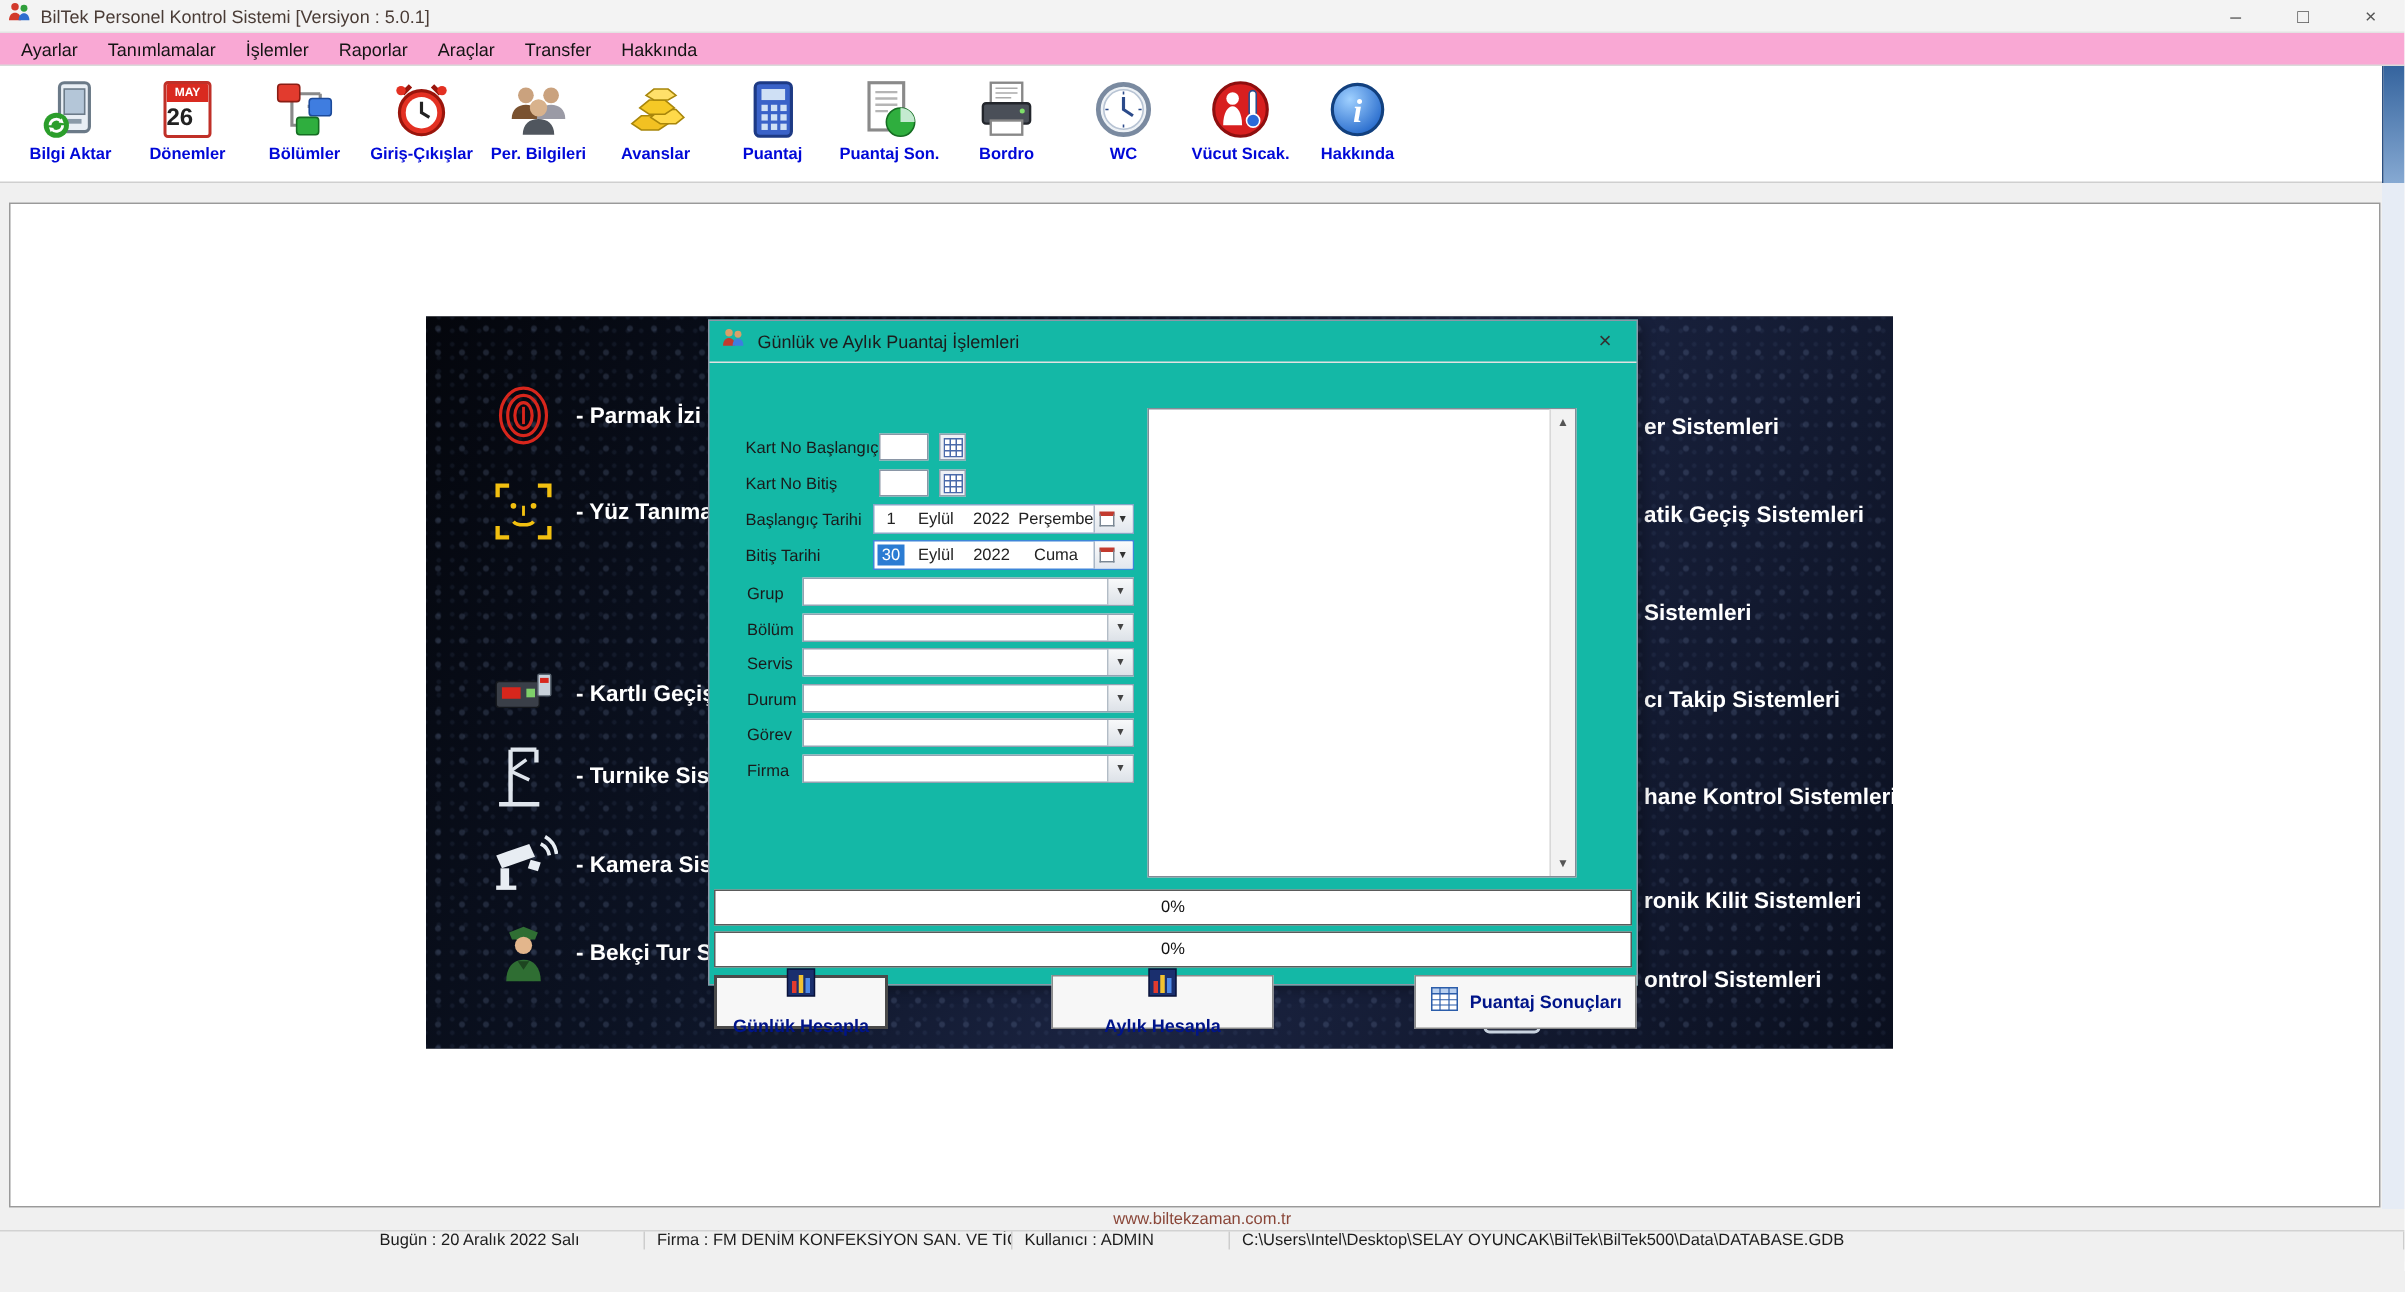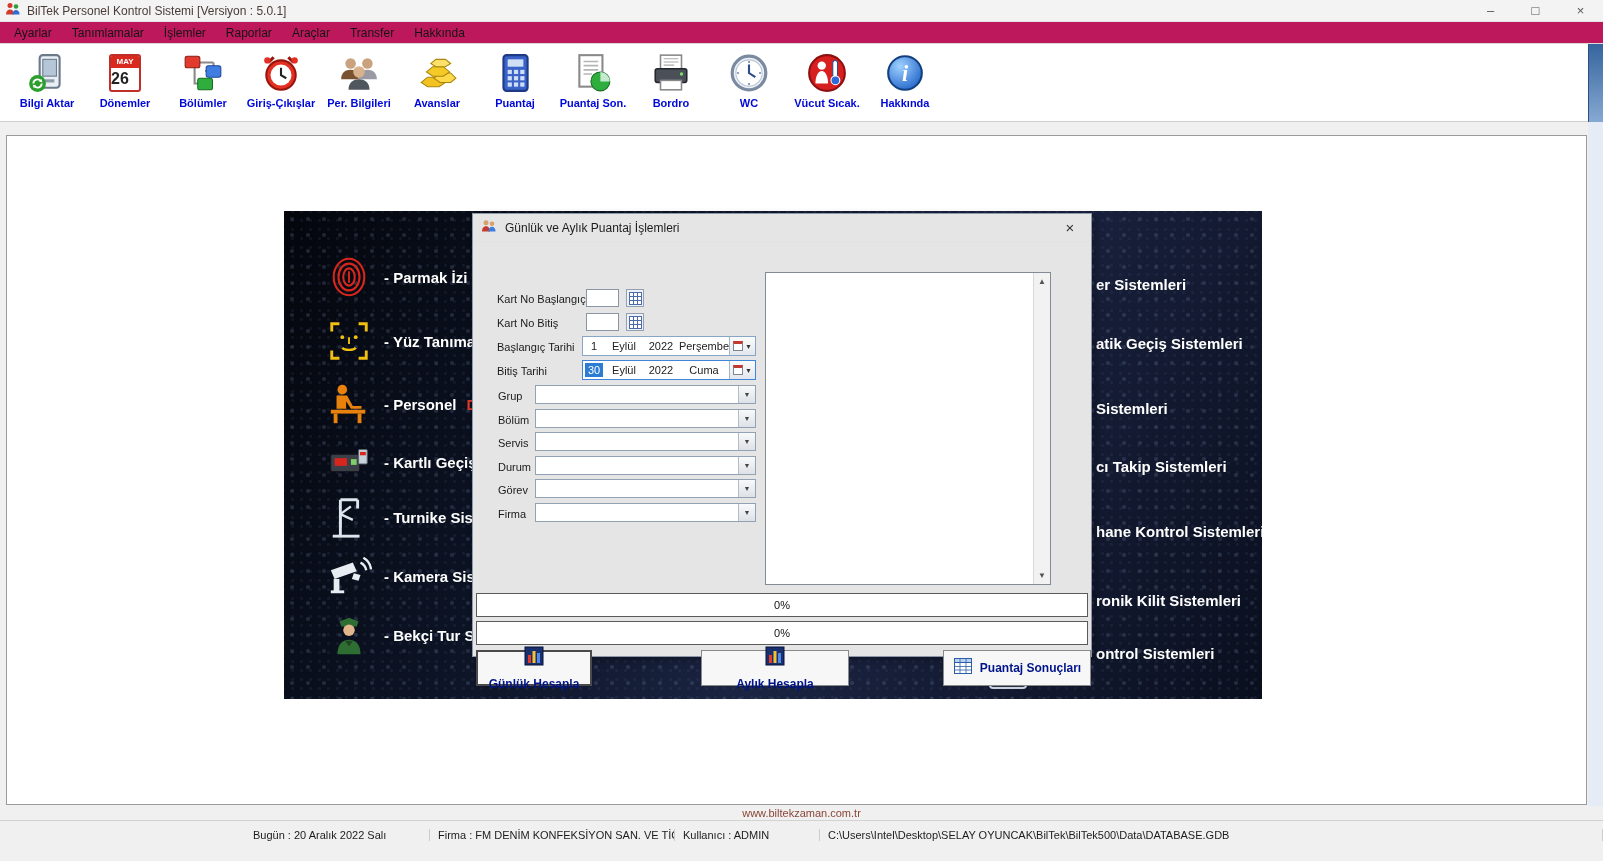--- a/index.html
+++ b/index.html
@@ -12,21 +12,21 @@
 
   
   .titlebar{position:absolute;top:0;left:0;right:0;height:22px;background:#f3f3f3;
     display:flex;align-items:center;padding-left:5px;border-bottom:1px solid #e3e3e3;}
   .title-text{font-size:12px;color:#4a3c36;margin-left:6px;}
   .win-controls{margin-left:auto;display:flex;height:100%;}
   .win-btn{width:45px;height:100%;display:flex;align-items:center;justify-content:center;
     font-size:13px;color:#555;cursor:default;}
 
   
-  .menubar{position:absolute;top:22px;left:0;right:0;height:22px;background:#be185d;
+  .menubar{position:absolute;top:22px;left:0;right:0;height:22px;background:#f9a8d4;
     display:flex;align-items:center;padding-left:4px;border-bottom:1px solid #dadada;}
   .menu-item{padding:0 10px;font-size:12px;color:#141414;cursor:default;}
 
   
   .toolbar{position:absolute;top:44px;left:0;right:15px;height:78px;background:#fff;
     border-bottom:1px solid #cfcfcf;display:flex;align-items:flex-start;padding:6px 0 0 8px;}
   .tool-item{width:78px;display:flex;flex-direction:column;align-items:center;cursor:default;}
   .tool-icon{width:46px;height:46px;display:flex;align-items:center;justify-content:center;}
   .tool-label{font-size:11px;font-weight:bold;color:#0008d8;margin-top:1px;white-space:nowrap;}
   .cal-icon{width:32px;height:38px;background:#fff;border:2px solid #c03028;border-radius:3px;overflow:hidden;}
@@ -55,21 +55,21 @@
   .dm-row{position:absolute;display:flex;align-items:center;gap:10px;color:#fff;
     font-weight:bold;font-size:15px;cursor:default;white-space:nowrap;}
   .dm-icon{width:50px;height:48px;display:flex;align-items:center;justify-content:center;}
   .dm-hl{color:#e33a28;}
   .dm-frag{position:absolute;color:#fff;font-weight:bold;font-size:15px;white-space:nowrap;}
   .wc-ghost{position:absolute;left:705px;top:440px;width:38px;height:38px;border:2px solid #c9d3e0;
     border-radius:4px;background:rgba(255,255,255,.10);color:#dfe6ef;font-weight:bold;font-size:14px;
     display:flex;align-items:center;justify-content:center;}
 
   
-  .dialog{position:absolute;left:465px;top:77px;width:620px;height:444px;background:#e5e5e5;
+  .dialog{position:absolute;left:465px;top:77px;width:620px;height:444px;background:#14b8a6;
     border:1px solid #8d98a8;box-shadow:3px 3px 8px rgba(0,0,0,.30);z-index:10;}
   .dlg-title{height:28px;display:flex;align-items:center;padding:0 8px;border-bottom:1px solid #e2e2e2;}
   .dlg-title-text{font-size:12px;color:#1c1c1c;margin-left:8px;}
   .dlg-close{margin-left:auto;width:26px;height:100%;display:flex;align-items:center;justify-content:center;
     font-size:15px;color:#333;cursor:default;}
   .dlg-body{position:relative;width:100%;height:414px;}
 
   .fld-label{position:absolute;font-size:11px;color:#1a1a1a;white-space:nowrap;}
   .small-input{position:absolute;width:33px;height:18px;border:1px solid #8a96a6;background:#fff;
     font-size:11px;padding:0 2px;font-family:"Liberation Sans",sans-serif;}
@@ -112,21 +112,21 @@
   .dlg-btn{position:absolute;top:408px;height:36px;background:#f7f7f7;border:1px solid #8a8a8a;
     display:flex;align-items:center;justify-content:center;gap:7px;cursor:default;}
   .dlg-btn.focused{border:2px solid #4a4a4a;}
   .dlg-btn .btn-label{font-size:12px;font-weight:bold;color:#001489;white-space:nowrap;}
   .btn1{left:3px;width:116px;flex-direction:column;} .btn2{left:228px;width:148px;flex-direction:column;} .btn3{left:470px;width:148px;}
 
   
   .footer-link{position:absolute;top:807px;left:0;right:0;text-align:center;font-size:11px;
     color:#8a4638;cursor:default;}
   .statusbar{position:absolute;top:820px;left:0;right:0;height:21px;background:#f0f0f0;
-    border-top:1px solid #d2d2d2;display:flex;align-items:flex-end;font-size:11px;color:#1c1c1c;}
+    border-top:1px solid #d2d2d2;display:flex;align-items:flex-start;font-size:11px;color:#1c1c1c;}
   .status-seg{display:flex;align-items:center;padding:0 8px;border-right:1px solid #cdcdcd;
     white-space:nowrap;overflow:hidden;}
   .seg0{width:245px;} .seg1{width:185px;} .seg2{width:245px;} .seg3{width:145px;} .seg4{flex:1;}
 </style>
 </head>
 <body>
 
 <div class="titlebar">
   <span>
     <svg width="16" height="16" viewBox="0 0 16 16">
@@ -350,33 +350,20 @@
             <circle cx="17" cy="20" r="2" fill="#f2c010" stroke="none"></circle>
             <circle cx="31" cy="20" r="2" fill="#f2c010" stroke="none"></circle>
             <path d="M24 20v7" stroke-width="2"></path>
             <path d="M17 31c2.5 3 11.5 3 14 0" stroke-width="2.5"></path>
           </svg>
       </span>
       <span>- Yüz Tanıma S</span>
         <span class="dm-hl"></span>
     </div>
 
-    <div class="dm-row" style="left:40px;top:169px;">
-      <span class="dm-icon">
-        <svg width="46" height="46" viewBox="0 0 48 48" fill="#e8820c">
-            <circle cx="17" cy="9" r="5"></circle>
-            <path d="M11 15h11l6 11h9v3H26l-5-8v8h-10z"></path>
-            <rect x="5" y="30" width="36" height="4"></rect>
-            <rect x="8" y="34" width="4" height="10"></rect>
-            <rect x="33" y="34" width="4" height="10"></rect>
-          </svg>
-      </span>
-      <span>- Personel </span>
-        <span class="dm-hl">Dev</span>
-    </div>
 
     <div class="dm-row" style="left:40px;top:227px;">
       <span class="dm-icon">
         <svg width="46" height="46" viewBox="0 0 48 48">
             <rect x="5" y="16" width="30" height="18" rx="2" fill="#3a3f48" stroke="#14171c"></rect>
             <rect x="9" y="20" width="13" height="8" fill="#d8261c"></rect>
             <rect x="26" y="21" width="6" height="6" fill="#7fd06a"></rect>
             <rect x="34" y="11" width="9" height="15" rx="1" fill="#c8d0da" stroke="#5a6470"></rect>
             <rect x="35.5" y="13.5" width="6" height="3.5" fill="#d8261c"></rect>
           </svg>

